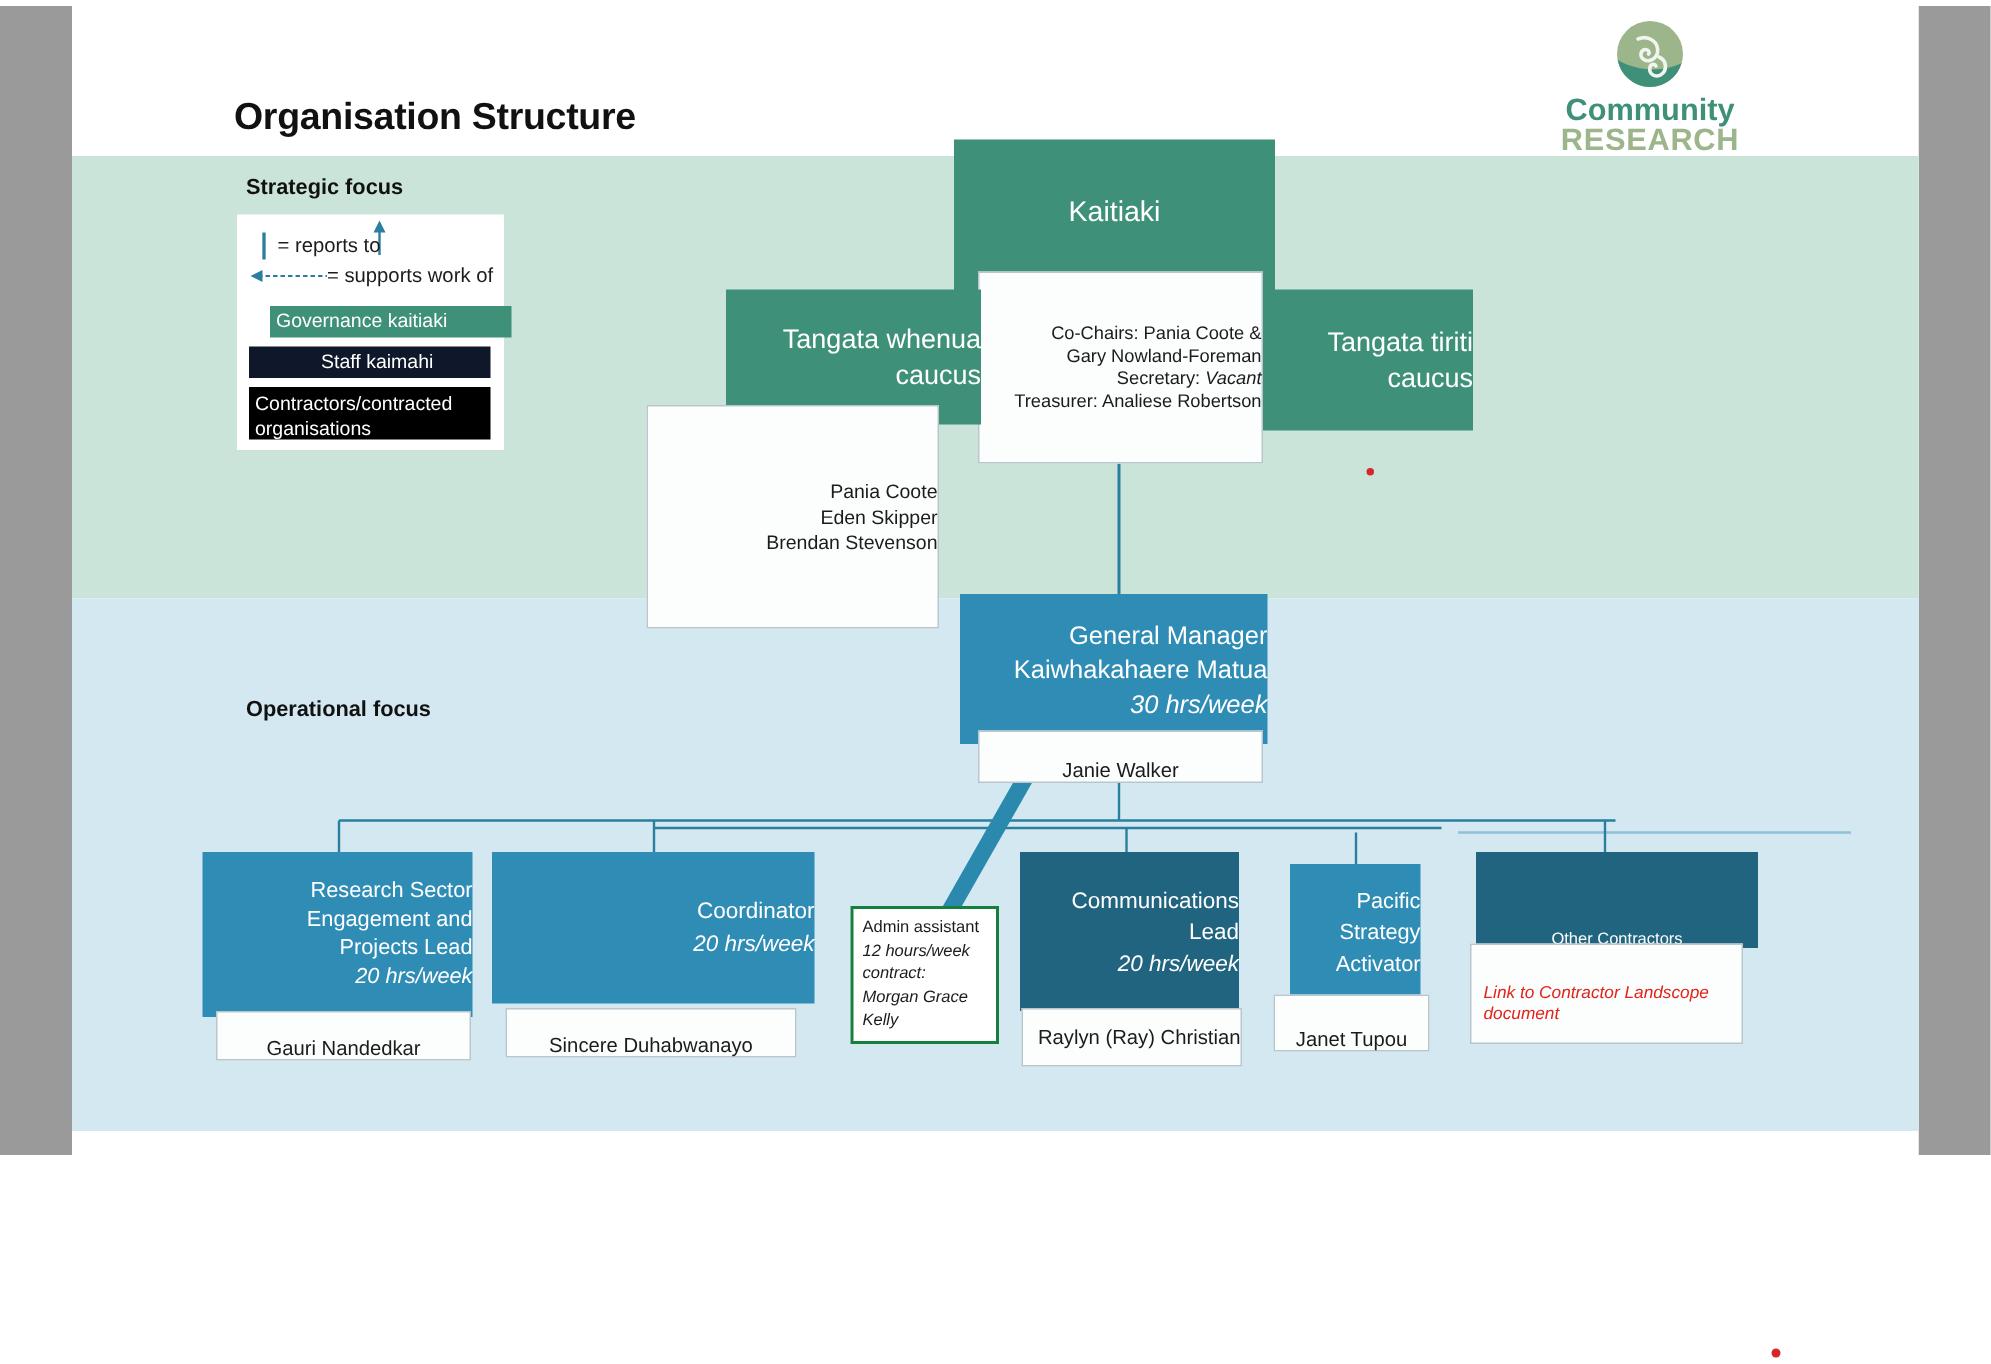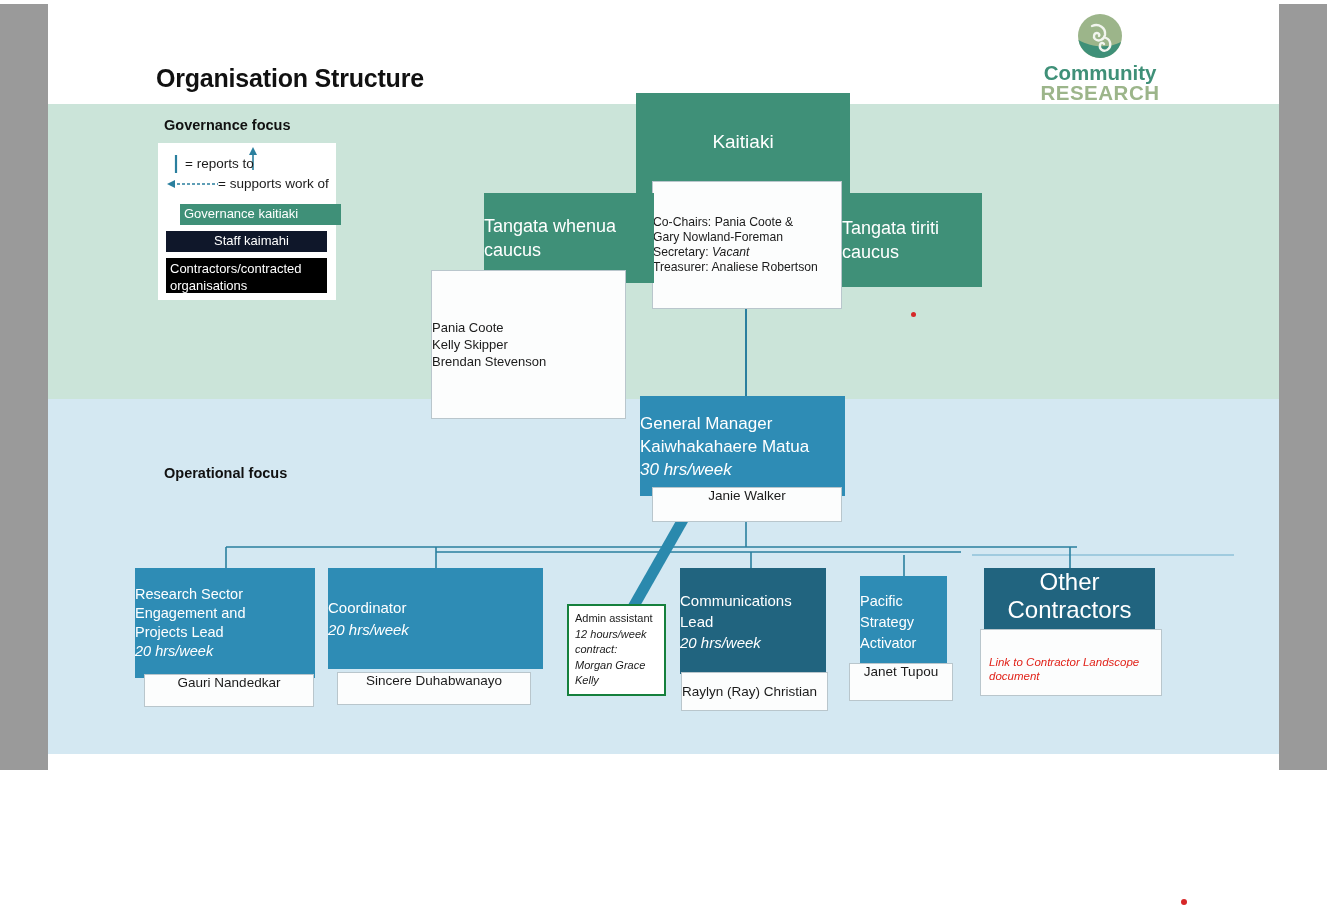--- a/index.html
+++ b/index.html
@@ -40,21 +40,21 @@
   .legend-row{position:absolute;font-size:13.5px;color:#1b1b1b;white-space:nowrap;}
   .legend-swatch{
     position:absolute;left:8px;width:161px;color:#ffffff;
     font-size:13px;line-height:16px;padding:2px 4px;box-sizing:border-box;
   }
   .sw-green{background:#3f9078;margin-left:14px;}
   .sw-blue{background:#0f172a;padding-left:48px;}
   .sw-dark{background:#000000;}
 
   
-  .box{position:absolute;box-sizing:border-box;display:flex;align-items:flex-start;justify-content:center;text-align:center;}
+  .box{position:absolute;box-sizing:border-box;display:flex;align-items:flex-end;justify-content:center;text-align:center;}
   .hdr{color:#ffffff;}
   .hdr-green{background:#3f9078;}
   .hdr-blue{background:#2e8cb5;}
   .hdr-dark{background:#21647f;}
   .name-box{
     background:#fcfdfd;border:1px solid #b9c6cc;color:#1b1b1b;
   }
   .name-box.plain{border:2px solid #15803d;background:#ffffff;}
   .it{font-style:italic;}
 
@@ -91,21 +91,21 @@
       <line x1="1022" y1="543" x2="1022" y2="564" stroke="#2a7f9e" stroke-width="1.6"></line>
 
       <g>
         <line x1="571" y1="628" x2="645" y2="498" stroke="#2a89ad" stroke-width="11" stroke-linecap="butt"></line>
         <polygon points="648,476 662,508 628,500" fill="#2a89ad"></polygon>
       </g>
     </svg>
 
     <div class="page-title">Organisation Structure</div>
 
-    <div class="band-label" style="left:116px;top:113px;">Governance focus</div>
+    <div class="band-label" style="left:116px;top:113px;">Strategic focus</div>
     <div class="band-label" style="left:116px;top:461px;">Operational focus</div>
 
     <div class="logo">
       <svg width="140" height="92" viewBox="0 0 140 92">
         <g>
           <circle cx="70" cy="24" r="22" fill="#9cb58a"></circle>
           <path d="M48.5 28 A22 22 0 0 0 70 46 A22 22 0 0 0 91 30 C80 36 62 36 48.5 28 Z" fill="#3f9078"></path>
           <path d="M62 14 c7 -3 14 2 13 9 c-1 5 -7 7 -10 4 c-2 -2 -1 -6 2 -6 c2 0 3 2 2 3" fill="none" stroke="#f2f5ef" stroke-width="2.4" stroke-linecap="round"></path>
           <path d="M76 26 c5 2 6 9 1 12 c-4 2 -8 -1 -7 -5 c0 -2 3 -3 4 -1" fill="none" stroke="#f2f5ef" stroke-width="2.4" stroke-linecap="round"></path>
         </g>
@@ -148,21 +148,21 @@
       </span>
       <span>Treasurer: Analiese Robertson</span>
     </div>
 
     <div class="box hdr hdr-green" style="left:436px;top:189px;width:170px;height:90px;flex-direction:column;font-size:18px;line-height:24px;">
       <span>Tangata whenua</span>
       <span>caucus</span>
     </div>
     <div class="box name-box" style="left:383px;top:266px;width:195px;height:149px;flex-direction:column;justify-content:center;font-size:13px;line-height:17px;">
       <span>Pania Coote</span>
-      <span>Kelly Skipper</span>
+      <span>Eden Skipper</span>
       <span>Brendan Stevenson</span>
     </div>
 
     <div class="box hdr hdr-green" style="left:794px;top:189px;width:140px;height:94px;flex-direction:column;font-size:18px;line-height:24px;">
       <span>Tangata tiriti</span>
       <span>caucus</span>
     </div>
     <div class="reddot" style="left:863px;top:308px;width:5px;height:5px;"></div>
 
     <div class="box hdr hdr-blue" style="left:592px;top:392px;width:205px;height:100px;flex-direction:column;font-size:17px;line-height:23px;">
@@ -211,21 +211,21 @@
 
     <div class="box hdr hdr-blue" style="left:812px;top:572px;width:87px;height:92px;flex-direction:column;font-size:14.5px;line-height:21px;">
       <span>Pacific</span>
       <span>Strategy</span>
       <span>Activator</span>
     </div>
     <div class="box name-box" style="left:801px;top:659px;width:104px;height:38px;font-size:13.5px;">
       <span>Janet Tupou</span>
     </div>
 
-    <div class="box hdr hdr-dark" style="left:936px;top:564px;width:171px;height:64px;font-size:24px;">
+    <div class="box hdr hdr-dark" style="left:936px;top:564px;width:188px;height:64px;font-size:11px;">
       <span>Other Contractors</span>
     </div>
     <div class="box name-box" style="left:932px;top:625px;width:182px;height:67px;align-items:flex-start;justify-content:flex-start;text-align:left;padding:25px 8px 0 8px;">
       <span class="it" style="color:#e1231a;font-size:11.5px;line-height:14px;">Link to Contractor Landscope document</span>
     </div>
 
   </div>
 
   <div class="reddot" style="left:1181px;top:899px;width:6px;height:6px;"></div>
 </div>

